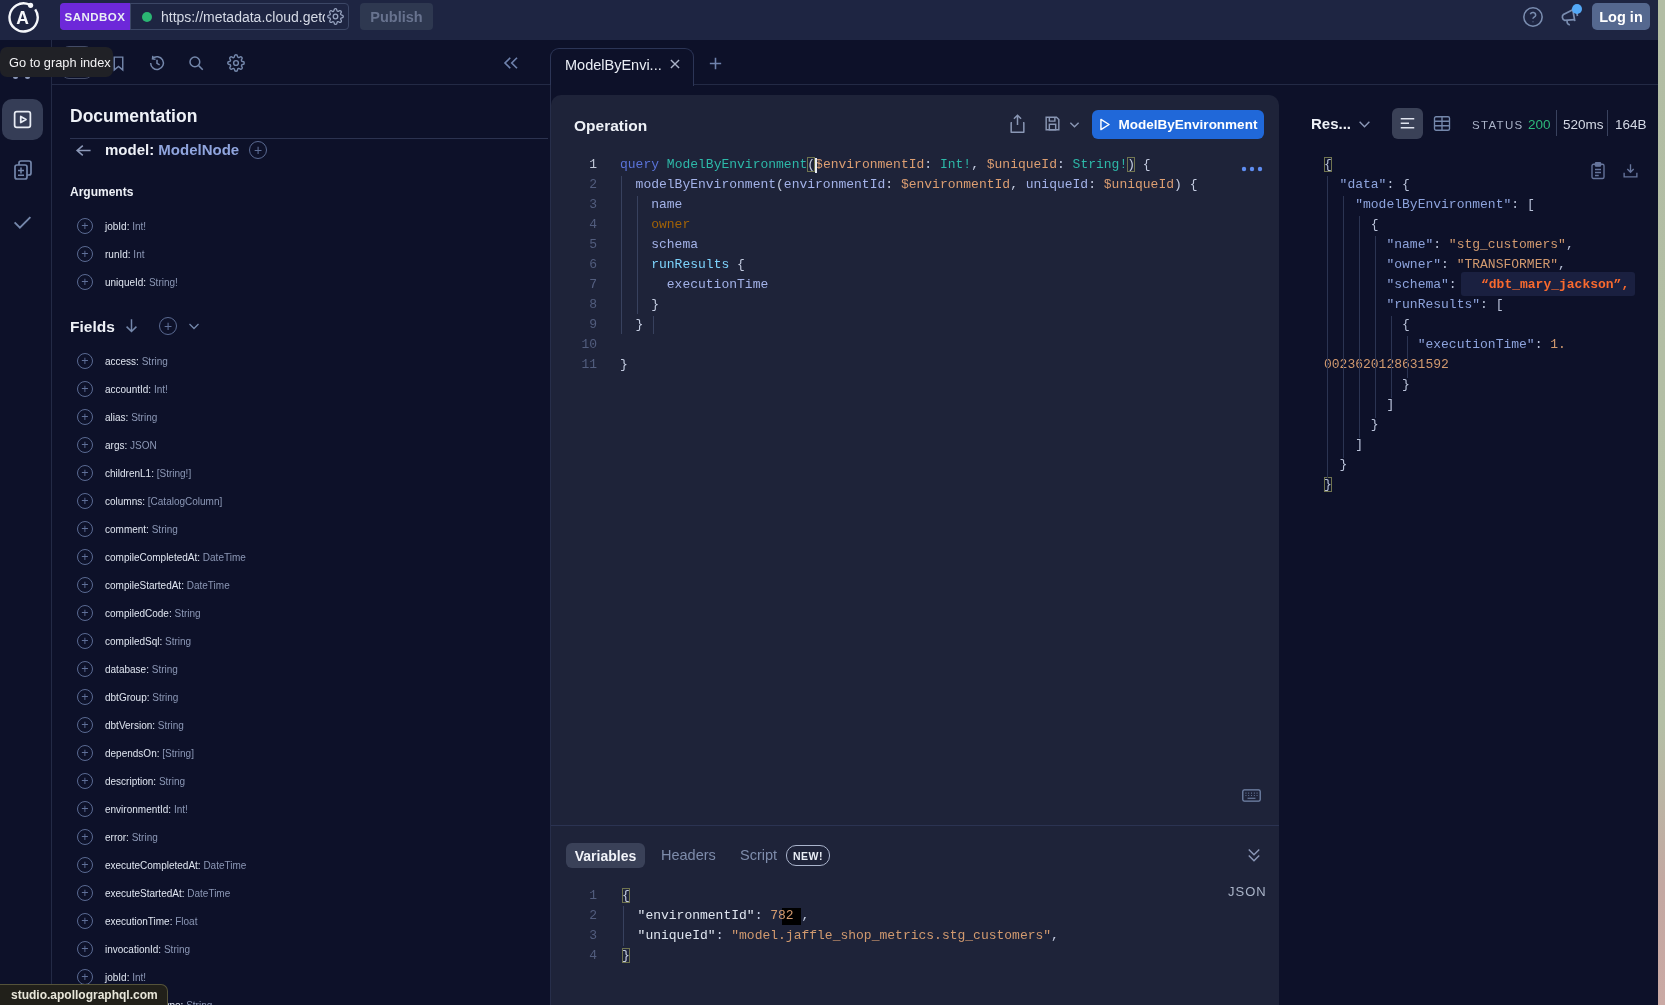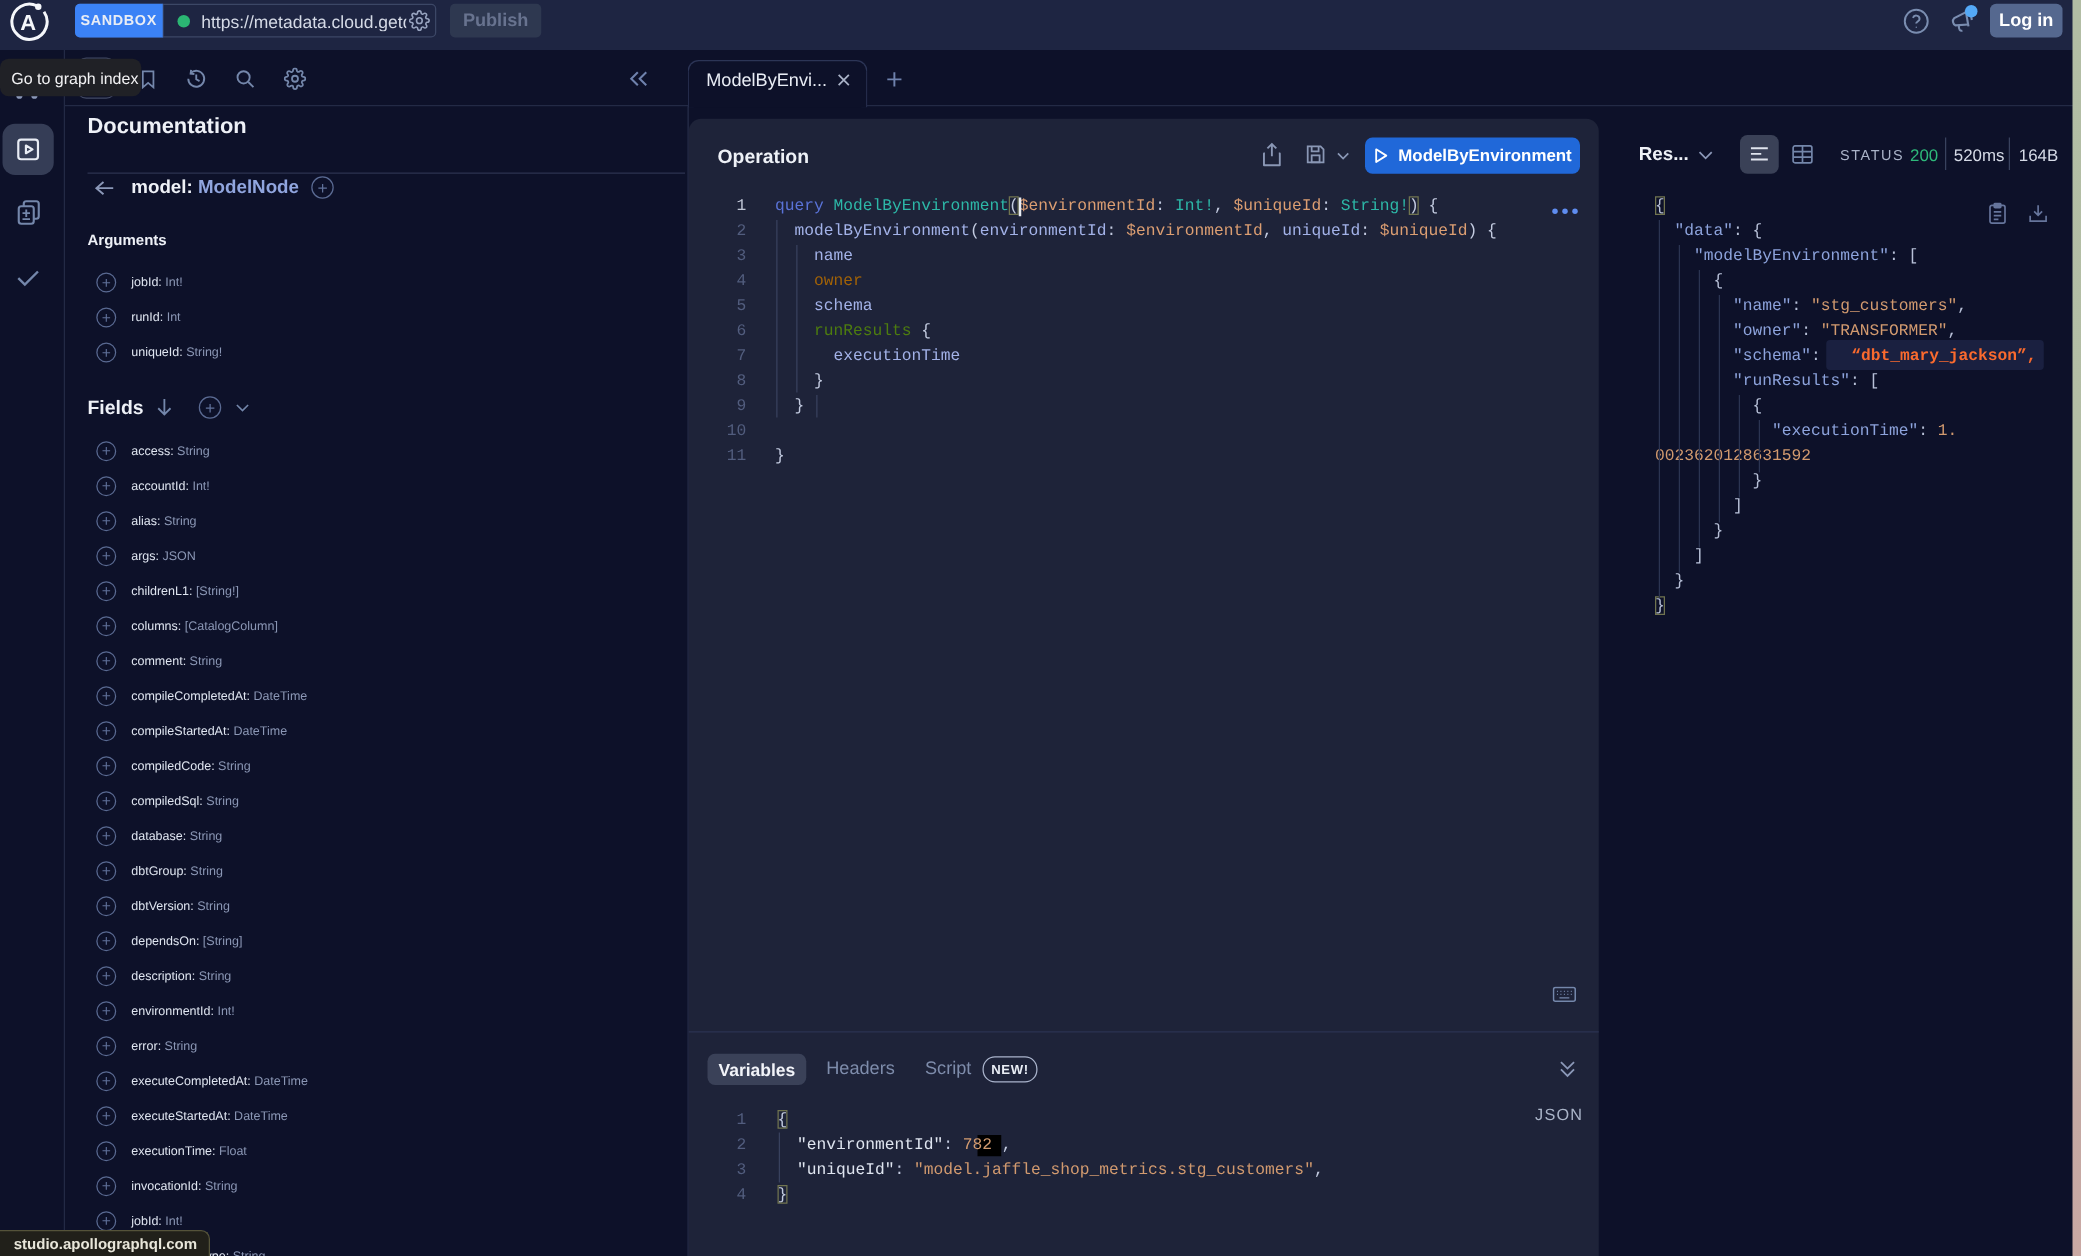--- a/index.html
+++ b/index.html
@@ -32,21 +32,21 @@
 <div class="abs" id="toolbar"></div>
 <div class="abs" id="rail"></div>
 
 <svg class="abs" style="left:5px;top:0px" width="35" height="35" viewBox="0 0 35 35">
   <path d="M 30.2 9.4 A 14.1 14.1 0 1 1 24.5 4.6" fill="none" stroke="#f5f7fb" stroke-width="2.4"></path>
   <circle cx="25.6" cy="5.3" r="2.6" fill="#f5f7fb"></circle>
   <text x="17.5" y="24" font-family="Liberation Sans" font-size="17.5" font-weight="bold" fill="#f5f7fb" text-anchor="middle">A</text>
 </svg>
 
 <div class="abs chip" style="left:60px;top:3px;width:289px;height:27px;"></div>
-<div class="abs" style="left:60px;top:3px;width:71px;height:27px;background:#3b82f6;border-right:1px solid #3c4766;border-radius:4px 0 0 4px;display:flex;align-items:center;justify-content:center;">
+<div class="abs" style="left:60px;top:3px;width:71px;height:27px;background:#6d28d9;border-right:1px solid #3c4766;border-radius:4px 0 0 4px;display:flex;align-items:center;justify-content:center;">
   <span style="font-size:11.5px;font-weight:bold;color:#e9edf5;letter-spacing:0.5px;">SANDBOX</span>
 </div>
 <div class="abs" style="left:142px;top:12px;width:10px;height:10px;border-radius:50%;background:#2bb673;"></div>
 <div class="abs" style="left:161px;top:9px;width:164px;overflow:hidden;font-size:14px;color:#d5dae6;white-space:nowrap;">https://metadata.cloud.getd</div>
 <svg class="abs" style="left:327px;top:8px" width="17" height="17" viewBox="0 0 24 24" fill="none" stroke="#98a4c0" stroke-width="1.8">
   <circle cx="12" cy="12" r="3.2"></circle>
   <path d="M19.4 15a1.65 1.65 0 00.33 1.82l.06.06a2 2 0 11-2.83 2.83l-.06-.06a1.65 1.65 0 00-1.82-.33 1.65 1.65 0 00-1 1.51V21a2 2 0 11-4 0v-.09a1.65 1.65 0 00-1-1.51 1.65 1.65 0 00-1.82.33l-.06.06a2 2 0 11-2.83-2.83l.06-.06a1.65 1.65 0 00.33-1.82 1.65 1.65 0 00-1.51-1H3a2 2 0 110-4h.09a1.65 1.65 0 001.51-1 1.65 1.65 0 00-.33-1.82l-.06-.06a2 2 0 112.83-2.83l.06.06a1.65 1.65 0 001.82.33h0a1.65 1.65 0 001-1.51V3a2 2 0 114 0v.09a1.65 1.65 0 001 1.51h0a1.65 1.65 0 001.82-.33l.06-.06a2 2 0 112.83 2.83l-.06.06a1.65 1.65 0 00-.33 1.82v0a1.65 1.65 0 001.51 1H21a2 2 0 110 4h-.09a1.65 1.65 0 00-1.51 1z"></path>
 </svg>
 <div class="abs" style="left:360px;top:3px;width:73px;height:27px;background:#2e3850;border-radius:4px;display:flex;align-items:center;justify-content:center;">
   <span style="font-size:14.5px;font-weight:bold;color:#68738f;">Publish</span>
@@ -114,21 +114,21 @@
 </svg>
 <svg class="abs" style="left:12px;top:158px" width="22" height="24" viewBox="0 0 22 24" fill="none" stroke="#7487ab" stroke-width="1.7">
   <rect x="7" y="3" width="12" height="14" rx="2"></rect>
   <rect x="3" y="7" width="12" height="14" rx="2" fill="#0d1129"></rect>
   <path d="M6 12.5h6M9 9.5v6M6 17.3h6" stroke-width="1.5"></path>
 </svg>
 <svg class="abs" style="left:12px;top:213px" width="21" height="18" viewBox="0 0 24 20" fill="none" stroke="#7487ab" stroke-width="2.2">
   <path d="M3 10.5l6 6L21 4.5"></path>
 </svg>
 
-<div class="abs" style="left:70px;top:90px;font-size:17.5px;font-weight:bold;color:#eef1f7;">Documentation</div>
+<div class="abs" style="left:70px;top:106px;font-size:17.5px;font-weight:bold;color:#eef1f7;">Documentation</div>
 <div class="abs" style="left:70px;top:138px;width:478px;height:1px;background:#2c3350;"></div>
 
 <svg class="abs" style="left:75px;top:143px" width="17" height="15" viewBox="0 0 24 20" fill="none" stroke="#8b98b8" stroke-width="2.2">
   <path d="M11 3l-8 7 8 7M3.5 10H22"></path>
 </svg>
 <div class="abs" style="left:105px;top:141px;font-size:15px;font-weight:bold;"><span style="color:#eef1f7;">model:</span> <span style="color:#90a5de;">ModelNode</span></div>
 <span class="abs plus-circle" style="left:249px;top:141px;width:18px;height:18px;font-size:14px;">+</span>
 
 <div class="abs" style="left:70px;top:185px;font-size:12px;font-weight:bold;color:#eef1f7;">Arguments</div>
 
@@ -344,21 +344,21 @@
 <span style="color:#525d7e">7</span>
 <span style="color:#525d7e">8</span>
 <span style="color:#525d7e">9</span>
 <span style="color:#525d7e">10</span>
 <span style="color:#525d7e">11</span></pre>
 <pre class="abs" style="left:620px;top:155px;font-size:13px;line-height:20px;"><span style="color:#5a73d8;">query</span> <span style="color:#2db8a8;">ModelByEnvironment</span><span style="color:#c3cbe0;outline:1px solid #707450;outline-offset:-1px;">(</span><span style="color:#dc9e72;">$environmentId</span><span style="color:#c3cbe0;">:</span> <span style="color:#2db8a8;">Int!</span><span style="color:#c3cbe0;">,</span> <span style="color:#dc9e72;">$uniqueId</span><span style="color:#c3cbe0;">:</span> <span style="color:#2db8a8;">String!</span><span style="color:#c3cbe0;outline:1px solid #707450;outline-offset:-1px;">)</span> <span style="color:#c3cbe0;">{</span>
   <span style="color:#a3b2e8;">modelByEnvironment</span><span style="color:#c3cbe0;">(</span><span style="color:#a3b2e8;">environmentId</span><span style="color:#c3cbe0;">:</span> <span style="color:#dc9e72;">$environmentId</span><span style="color:#c3cbe0;">,</span> <span style="color:#a3b2e8;">uniqueId</span><span style="color:#c3cbe0;">:</span> <span style="color:#dc9e72;">$uniqueId</span><span style="color:#c3cbe0;">)</span> <span style="color:#c3cbe0;">{</span>
     <span style="color:#a3b2e8;">name</span>
     <span style="color:#a16207;">owner</span>
     <span style="color:#a3b2e8;">schema</span>
-    <span style="color:#4d7c0f;text-align:center;">runResults</span> <span style="color:#c3cbe0;">{</span>
+    <span style="color:#7dd3fc;text-align:center;">runResults</span> <span style="color:#c3cbe0;">{</span>
       <span style="color:#a3b2e8;">executionTime</span>
     <span style="color:#c3cbe0;">}</span>
   <span style="color:#c3cbe0;">}</span>
 
 <span style="color:#c3cbe0;">}</span></pre>
 <div class="abs" style="left:621px;top:176px;width:1px;height:158px;background:#38415e;"></div>
 <div class="abs" style="left:637px;top:196px;width:1px;height:118px;background:#38415e;"></div>
 <div class="abs" style="left:653px;top:316px;width:1px;height:18px;background:#38415e;"></div>
 <div class="abs" style="left:815px;top:158px;width:1.5px;height:15px;background:#e8ecf4;"></div>
 <pre class="abs" style="left:582px;top:886px;width:15px;font-size:13px;line-height:20px;text-align:right;"><span style="color:#525d7e">1</span>

